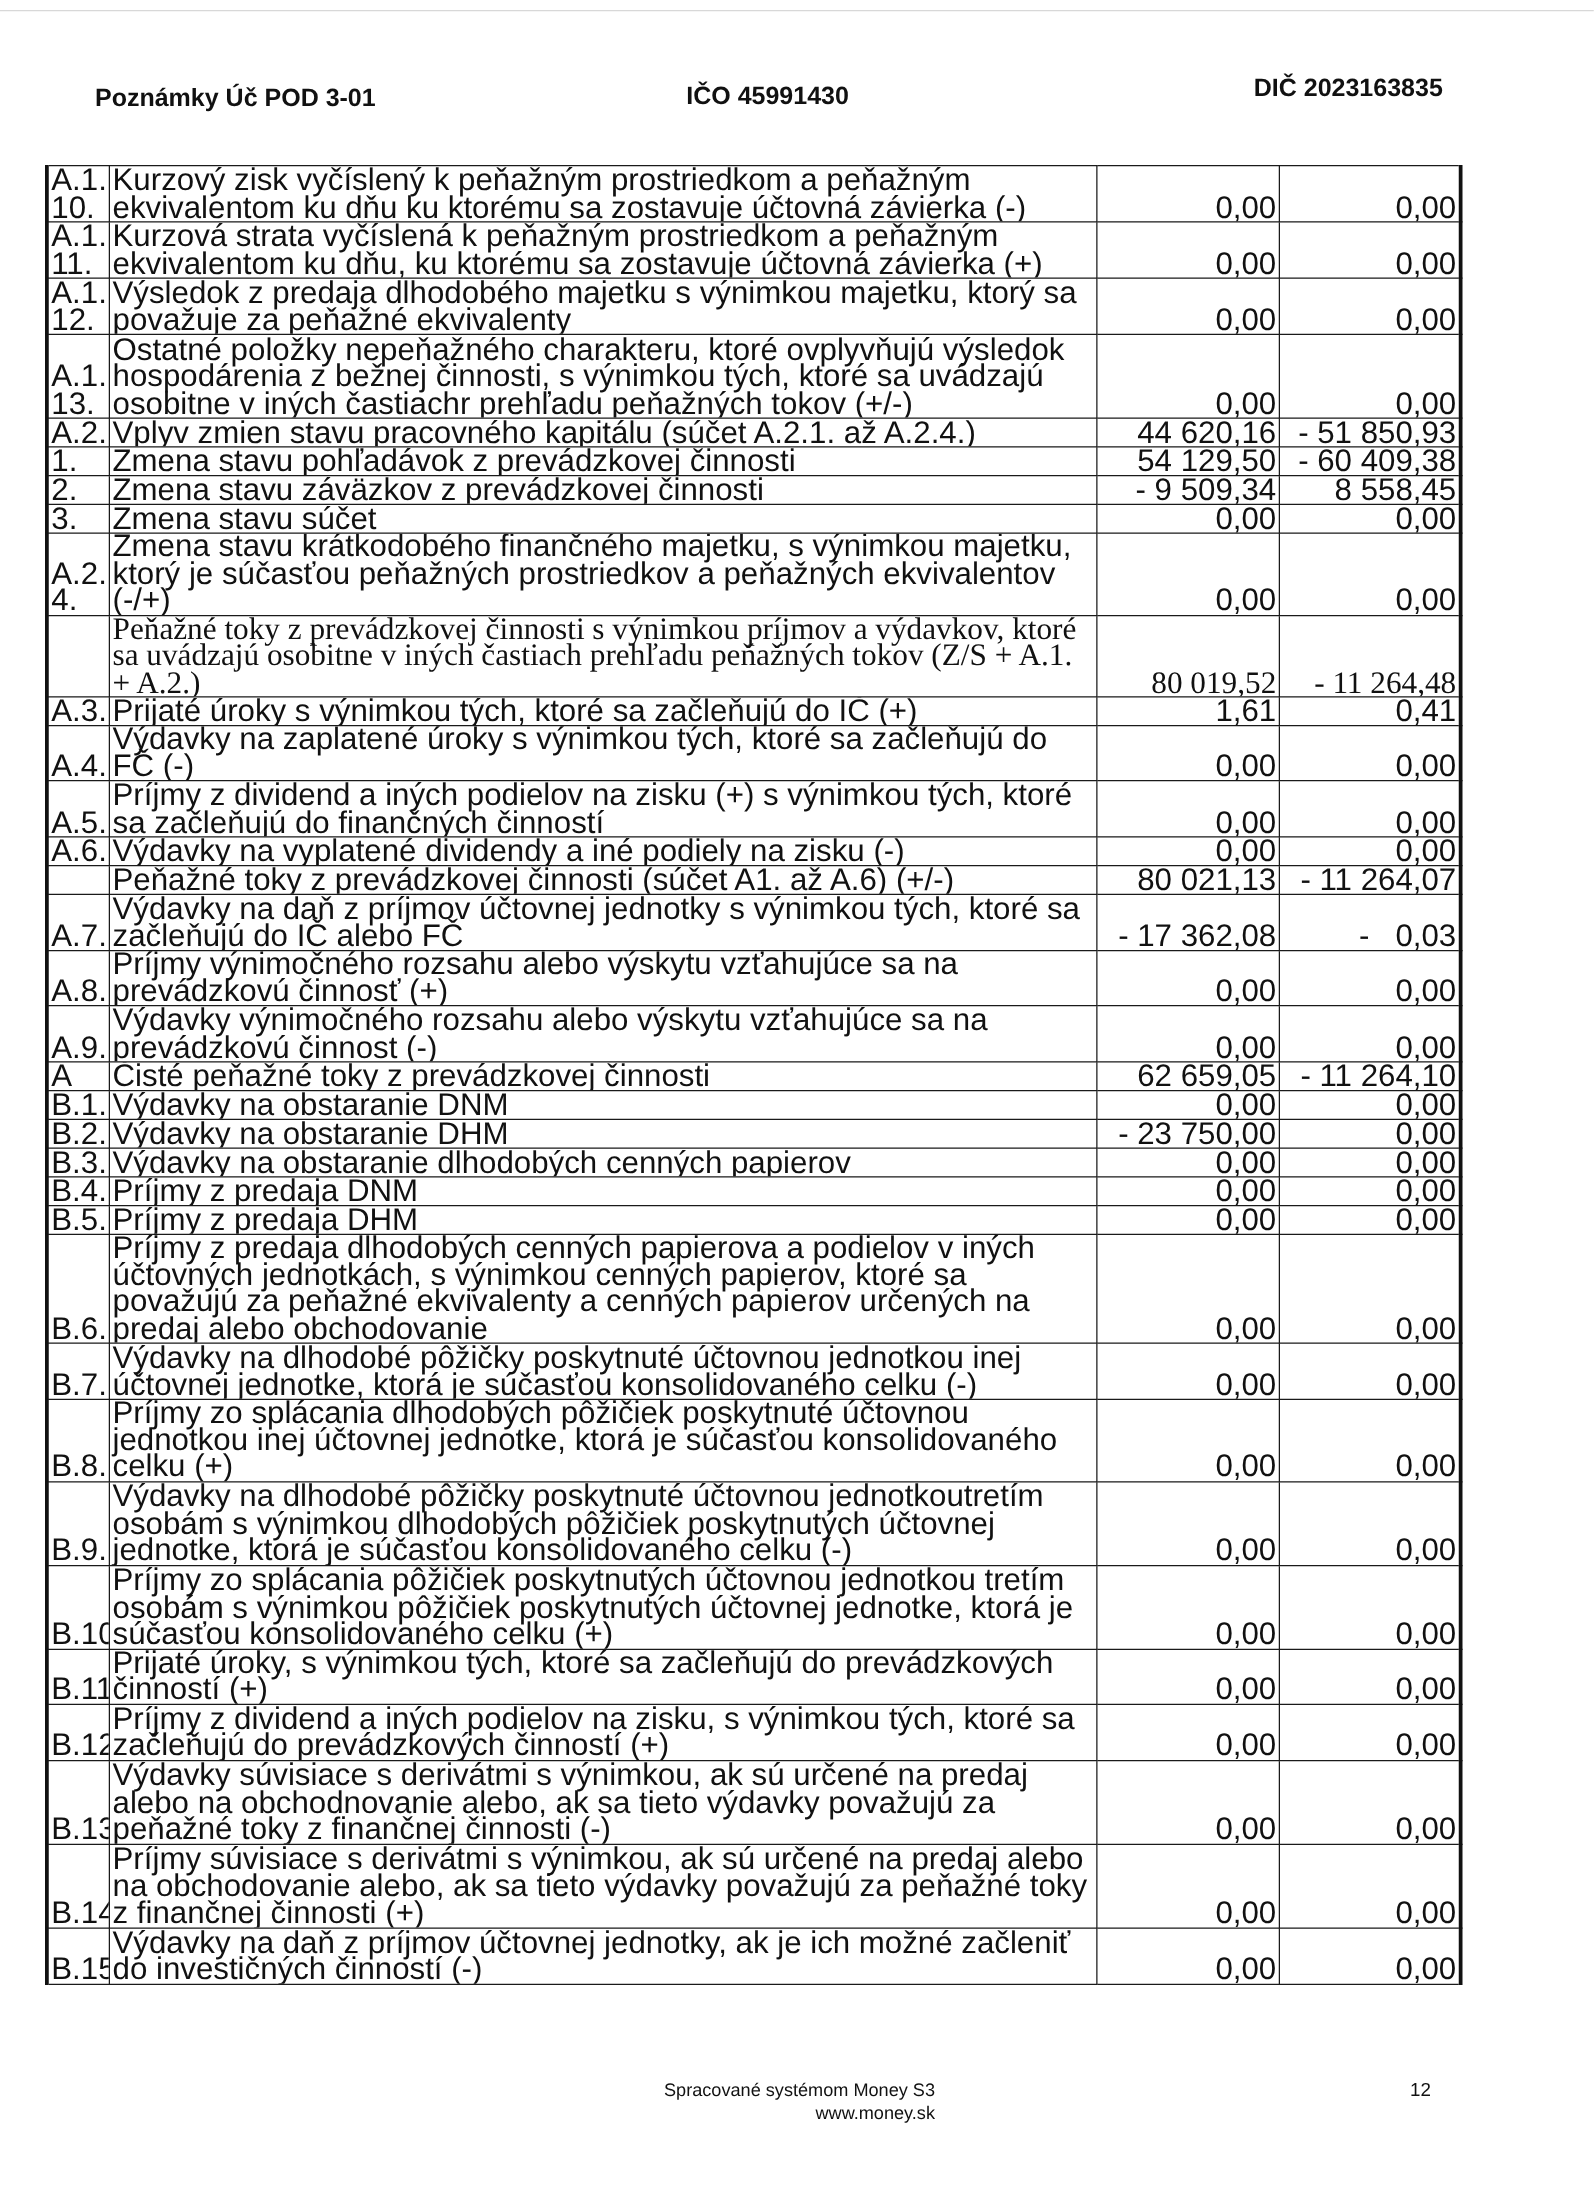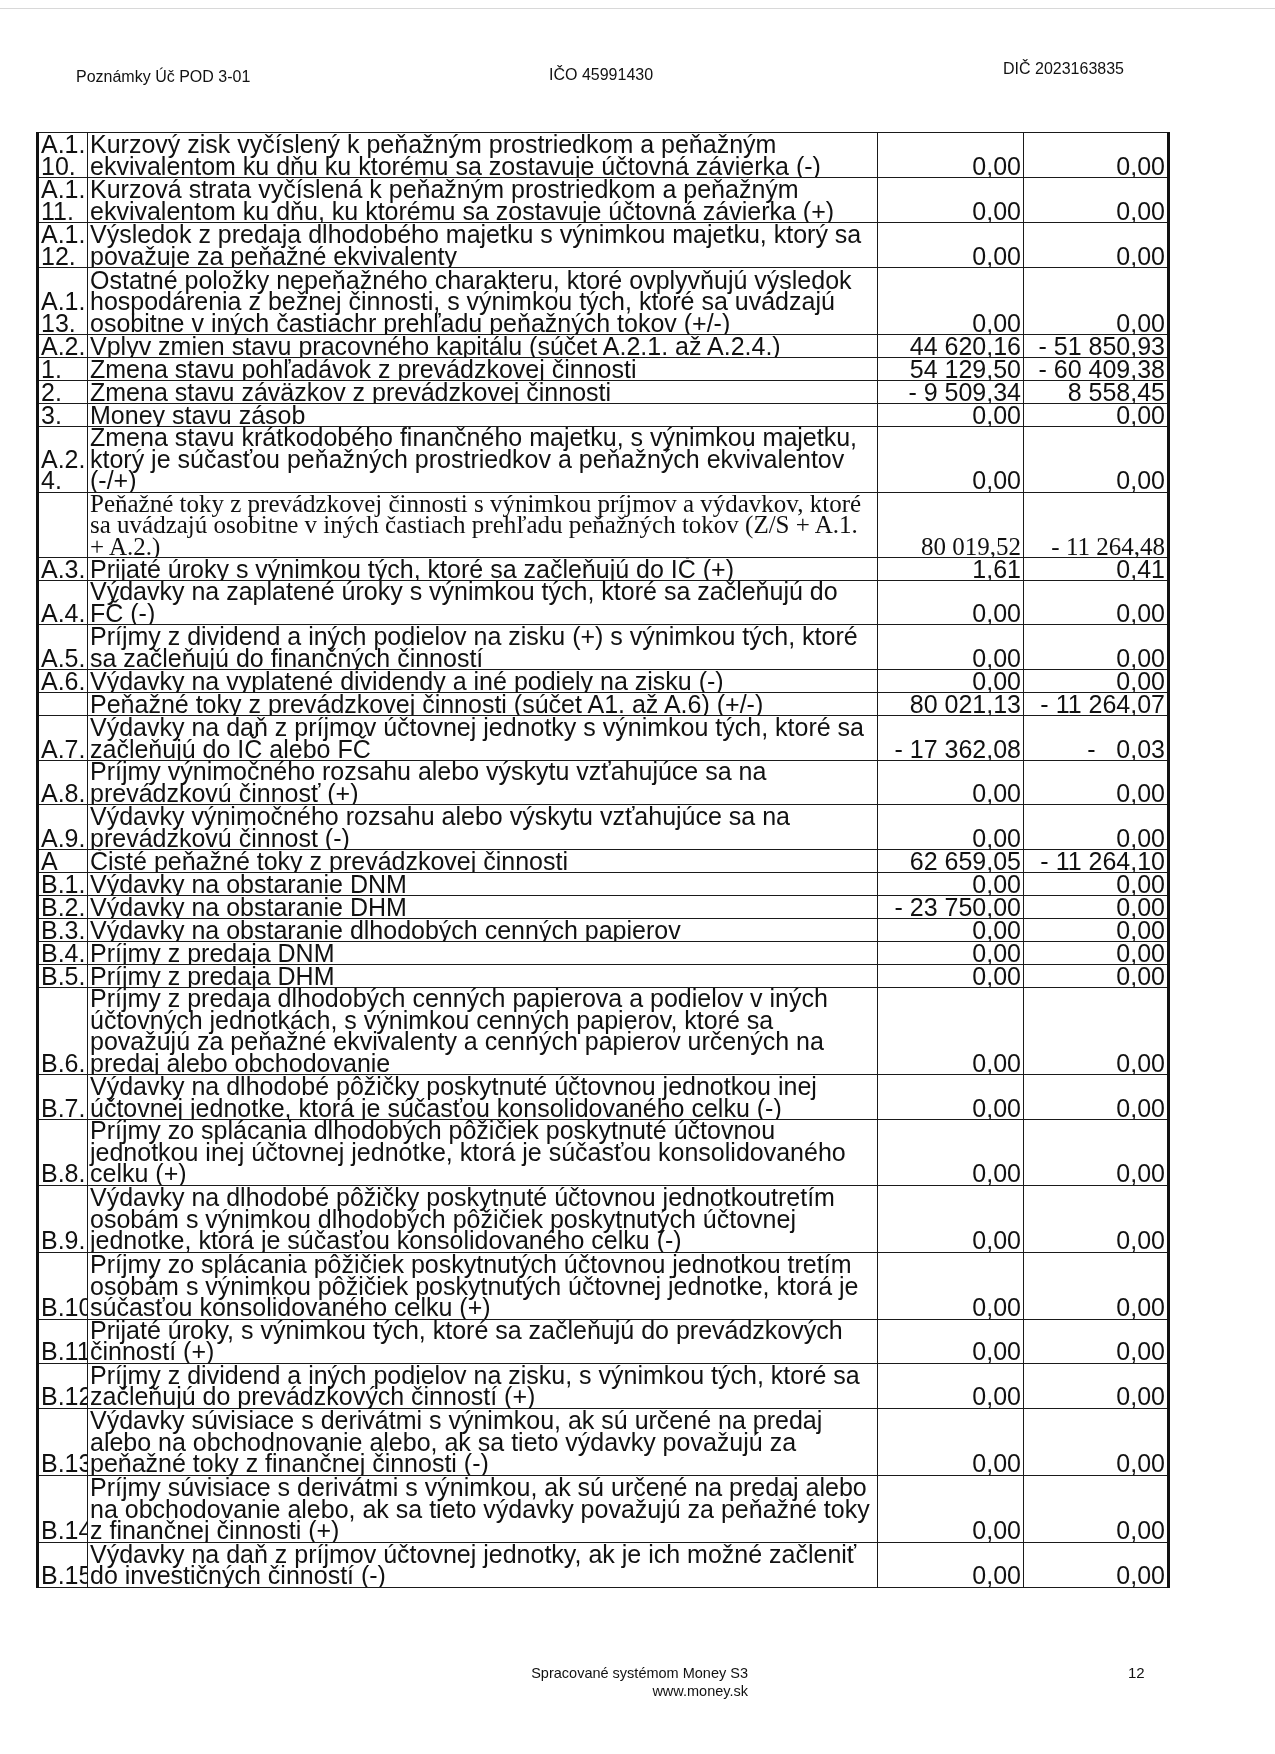--- a/index.html
+++ b/index.html
@@ -1,18 +1,18 @@
 <!DOCTYPE html>
 <html><head>
 <meta charset="utf-8">
 <style>
   html, body { margin: 0; padding: 0; background: #ffffff; }
   body { width: 1275px; height: 1754px; position: relative; overflow: hidden;
          font-family: "Liberation Sans", sans-serif; color: #111; }
-  .page-header { position: absolute; top: 66px; left: 0; width: 1275px; height: 24px; font-size: 16px; }
+  .page-header { position: absolute; top: 66px; left: 0; width: 1275px; height: 24px; font-size: 20px; font-weight: bold; }
   .hdr-left { position: absolute; left: 76px; top: 2px; }
   .hdr-mid { position: absolute; left: 549px; top: 0px; }
   .hdr-right { position: absolute; left: 1003px; top: -6px; }
   .top-rule { position: absolute; top: 8px; left: 0; width: 1275px; height: 1px; background: #d8d8d8; }
 
   table.cf { position: absolute; left: 36px; top: 132px; width: 1131px; border-collapse: collapse;
              table-layout: fixed; font-size: 25px; line-height: 21.5px; }
   table.cf col.c-code { width: 50px; }
   table.cf col.c-text { width: 790px; }
   table.cf col.c-v1 { width: 146px; }
@@ -89,21 +89,21 @@
       <td class="num">- 60 409,38</td>
     </tr>
       <tr style="height: 23px;">
       <td class="code">2.</td>
       <td class="text">Zmena stavu záväzkov z prevádzkovej činnosti</td>
       <td class="num">- 9 509,34</td>
       <td class="num">8 558,45</td>
     </tr>
       <tr style="height: 23px;">
       <td class="code">3.</td>
-      <td class="text">Money stavu zásob</td>
+      <td class="text">Zmena stavu súčet</td>
       <td class="num">0,00</td>
       <td class="num">0,00</td>
     </tr>
       <tr style="height: 45px;">
       <td class="code">A.2.
 4.</td>
       <td class="text">Zmena stavu krátkodobého finančného majetku, s výnimkou majetku, ktorý je súčasťou peňažných prostriedkov a peňažných ekvivalentov (-/+)</td>
       <td class="num">0,00</td>
       <td class="num">0,00</td>
     </tr>

